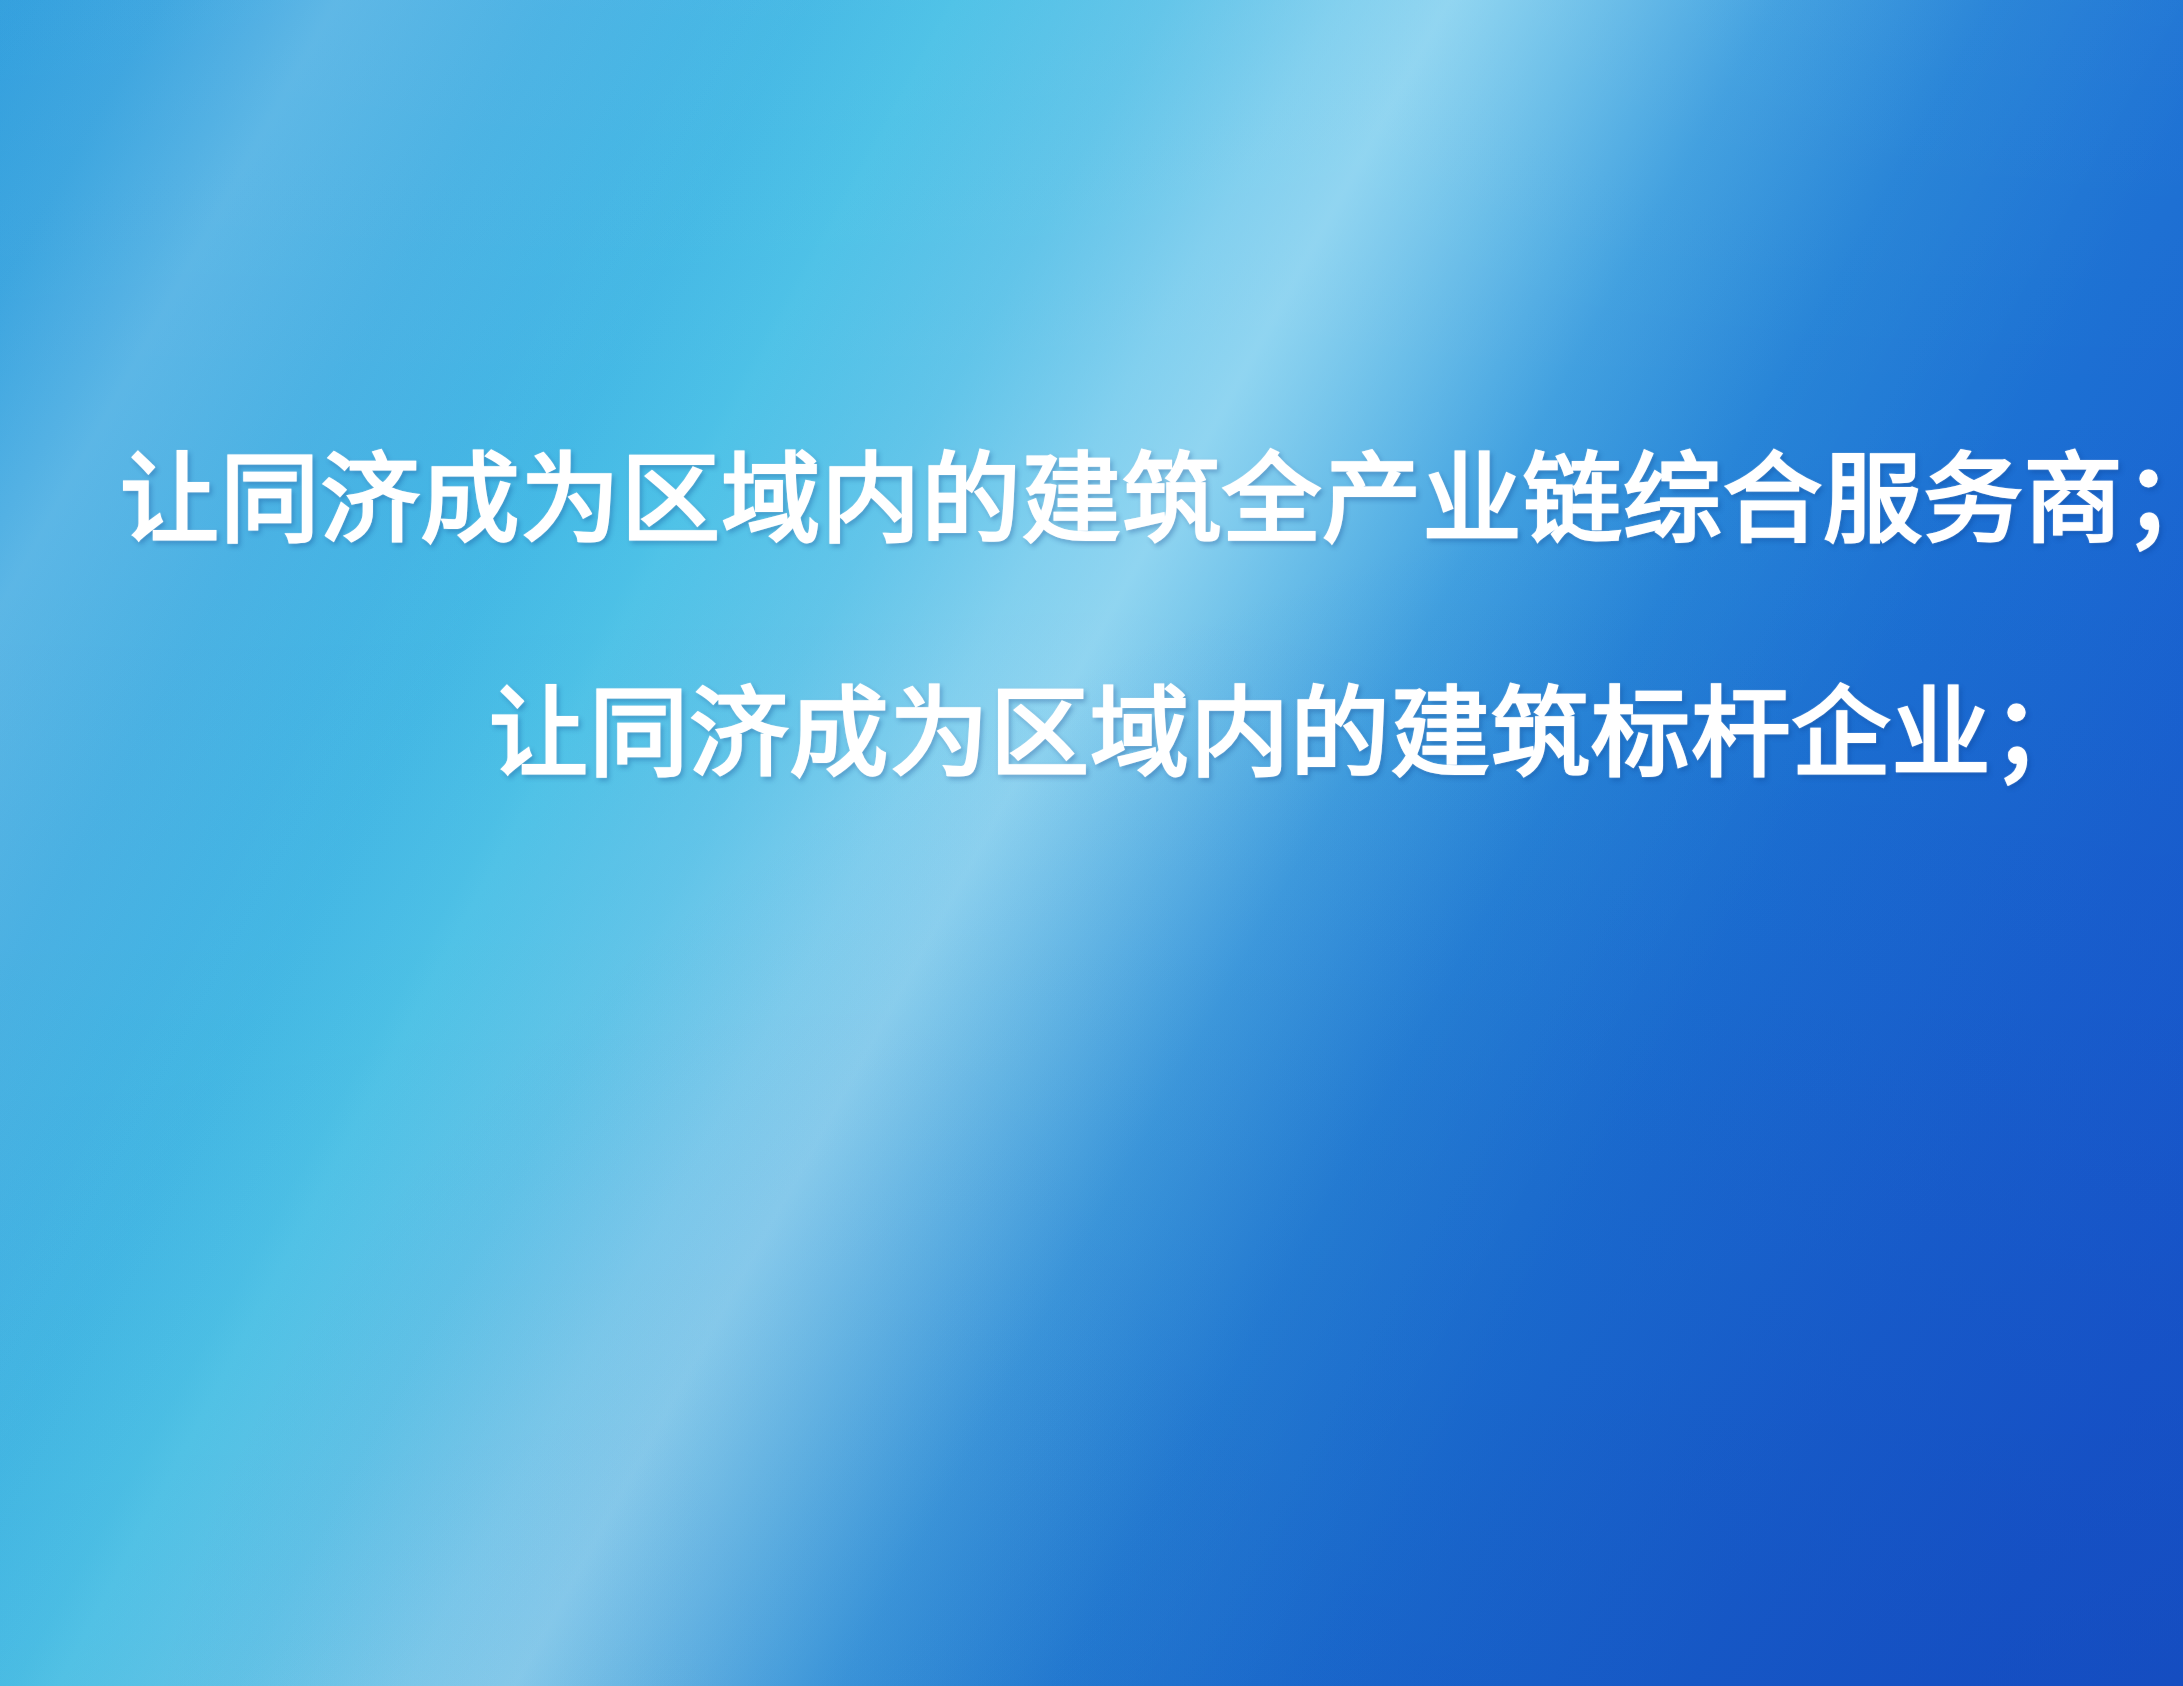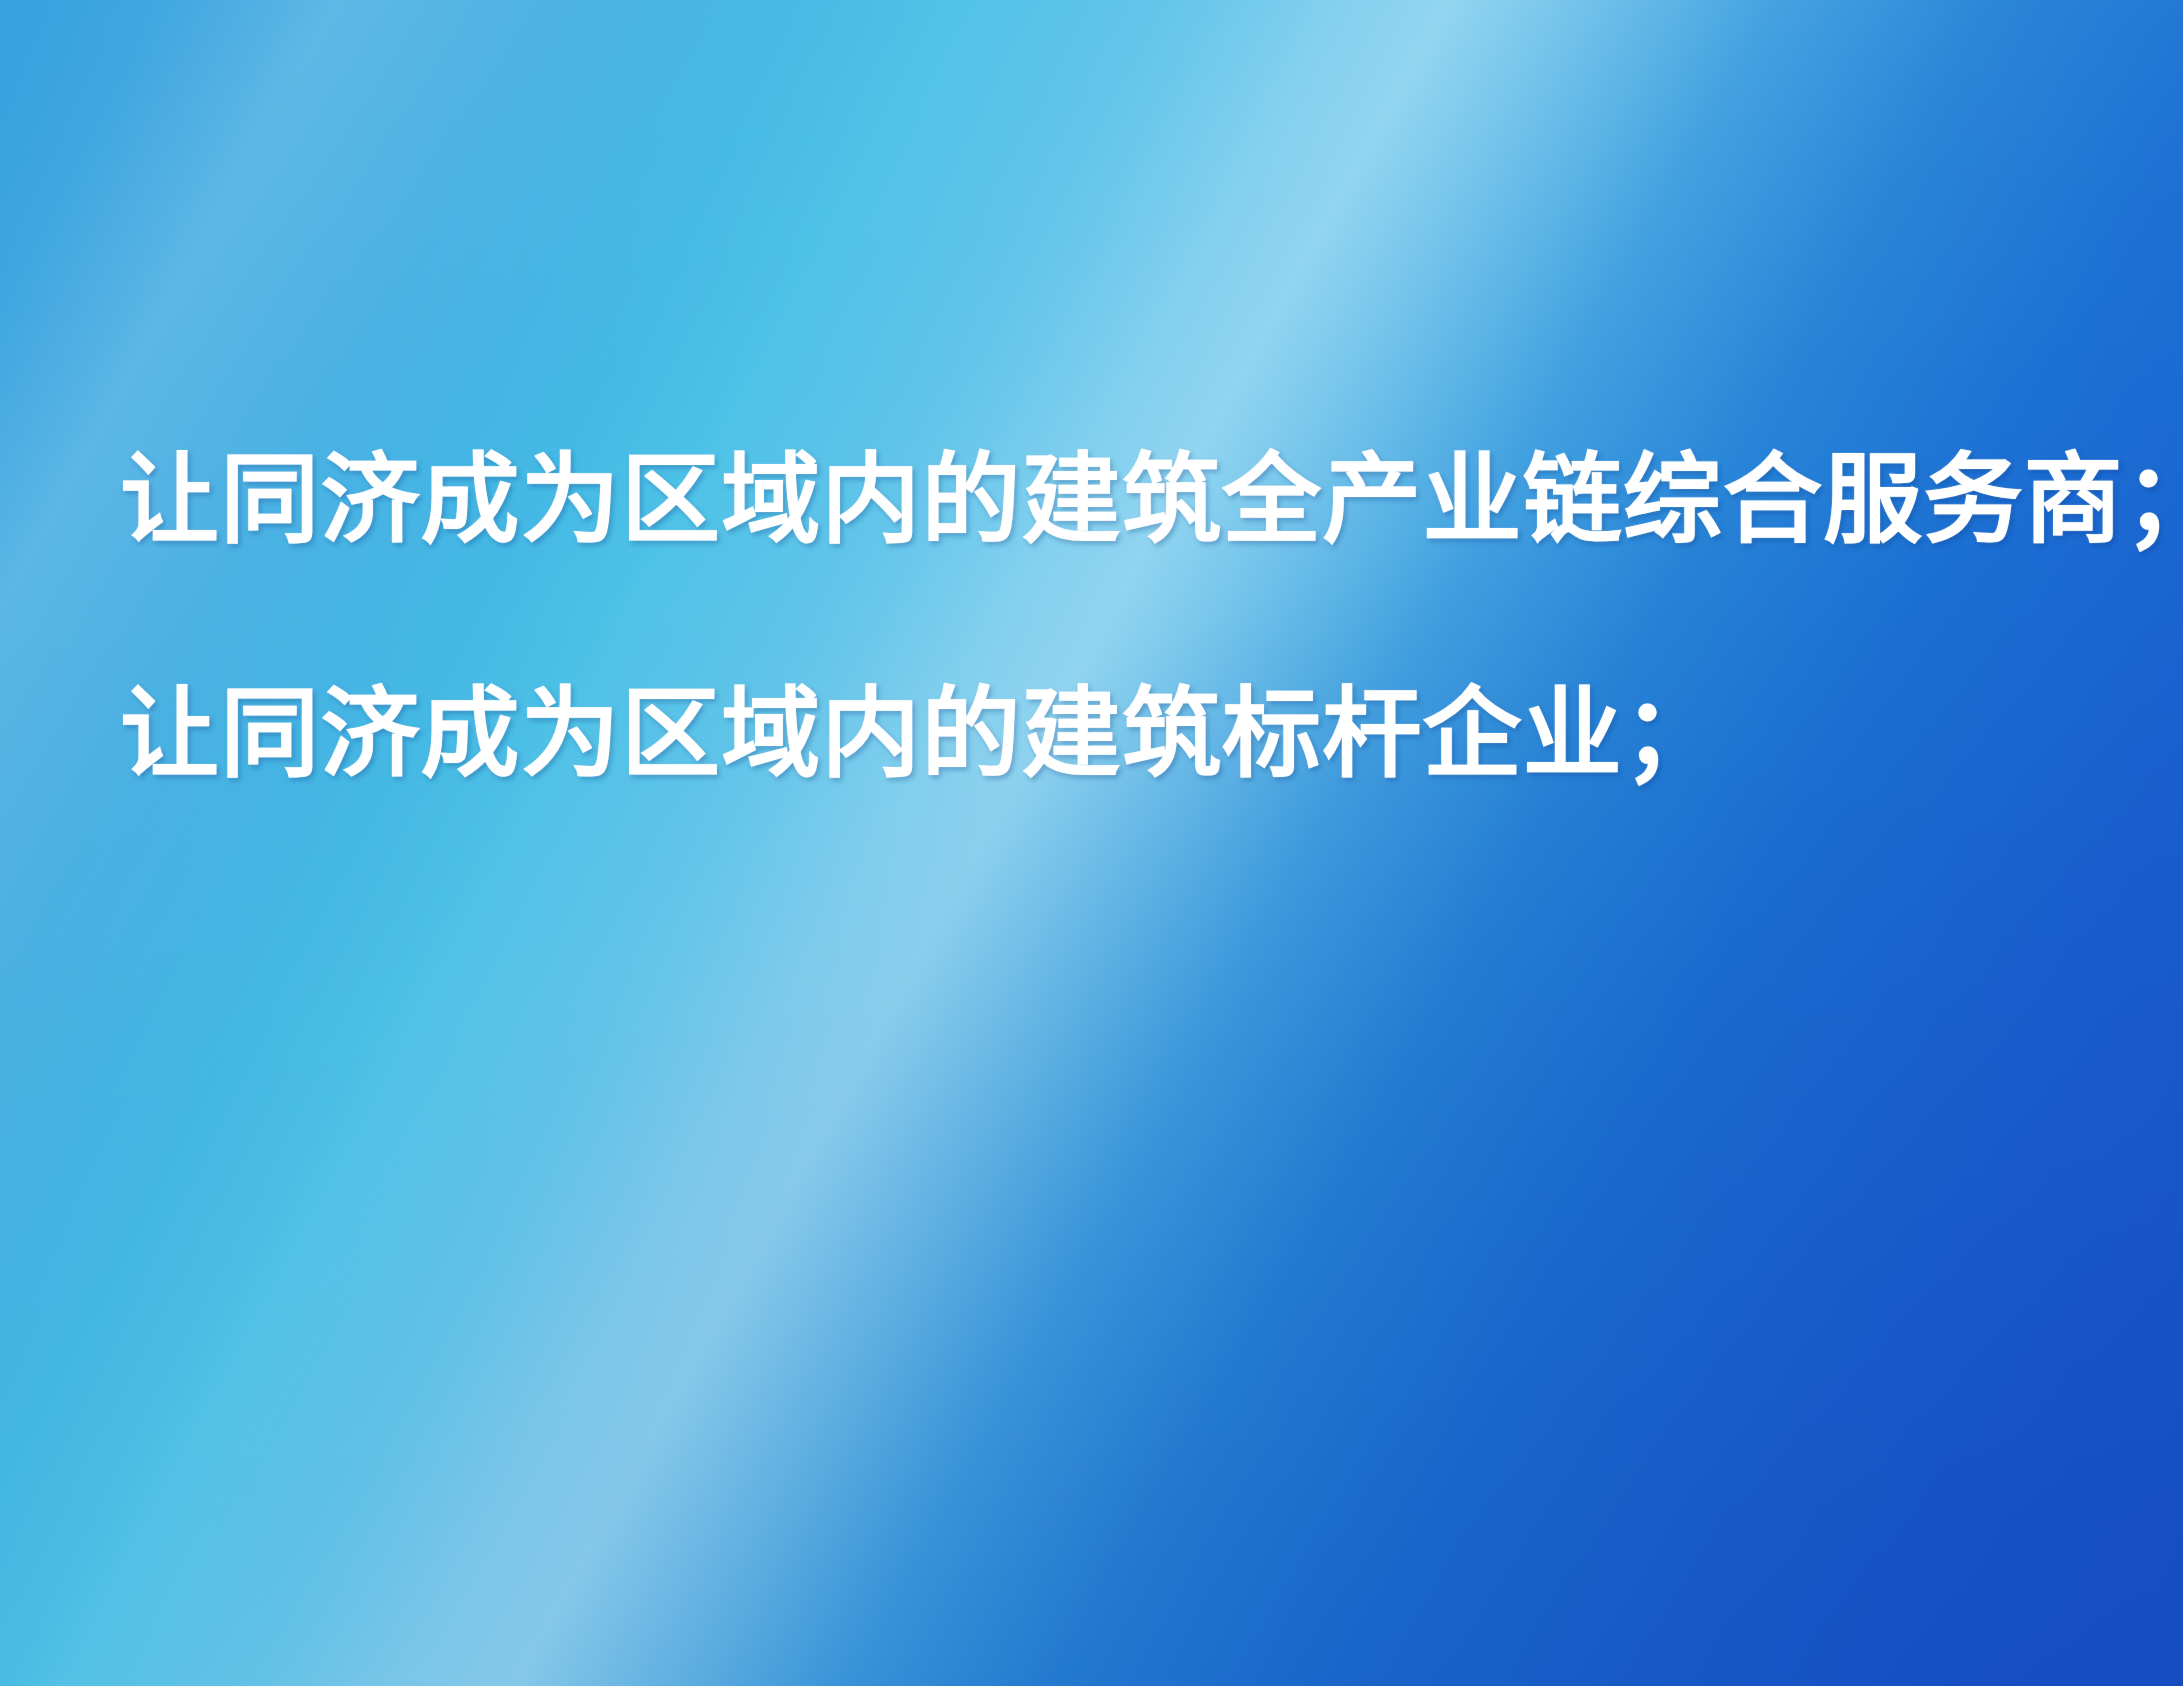--- a/index.html
+++ b/index.html
@@ -116,20 +116,21 @@
     letter-spacing: 0.012em;
     white-space: nowrap;
     text-shadow:
        0 0 1.5px rgba(255,255,255,0.55),
        2.3px 3px 5.3px rgba(8,52,130,0.30);
     -webkit-font-smoothing: antialiased;
   }
 
   .vision-line + .vision-line {
     margin-top: 133px;
+    text-align: right;
   }
 </style>
 </head>
 <body>
 
 <div class="slide">
 
   <div class="bg-base"></div>
   <div class="bg-band-secondary"></div>
   <div class="bg-band-main"></div>

